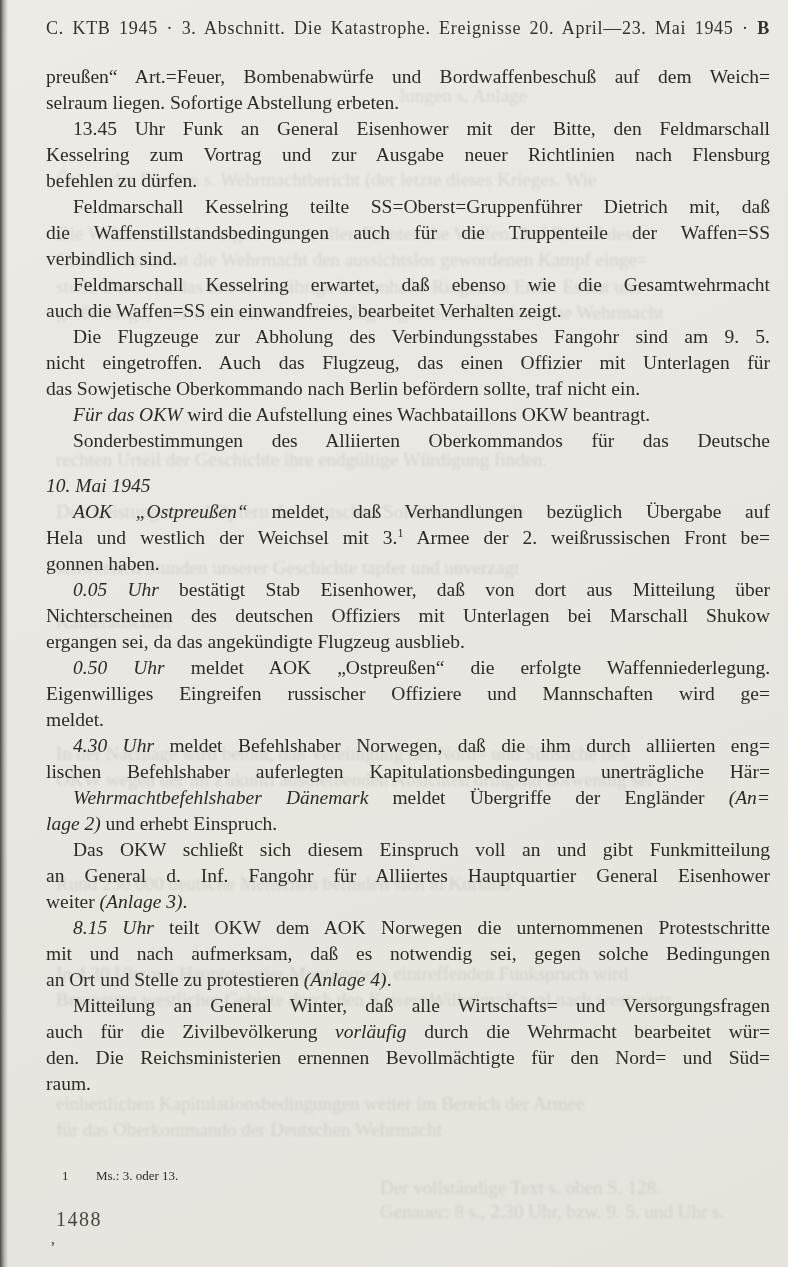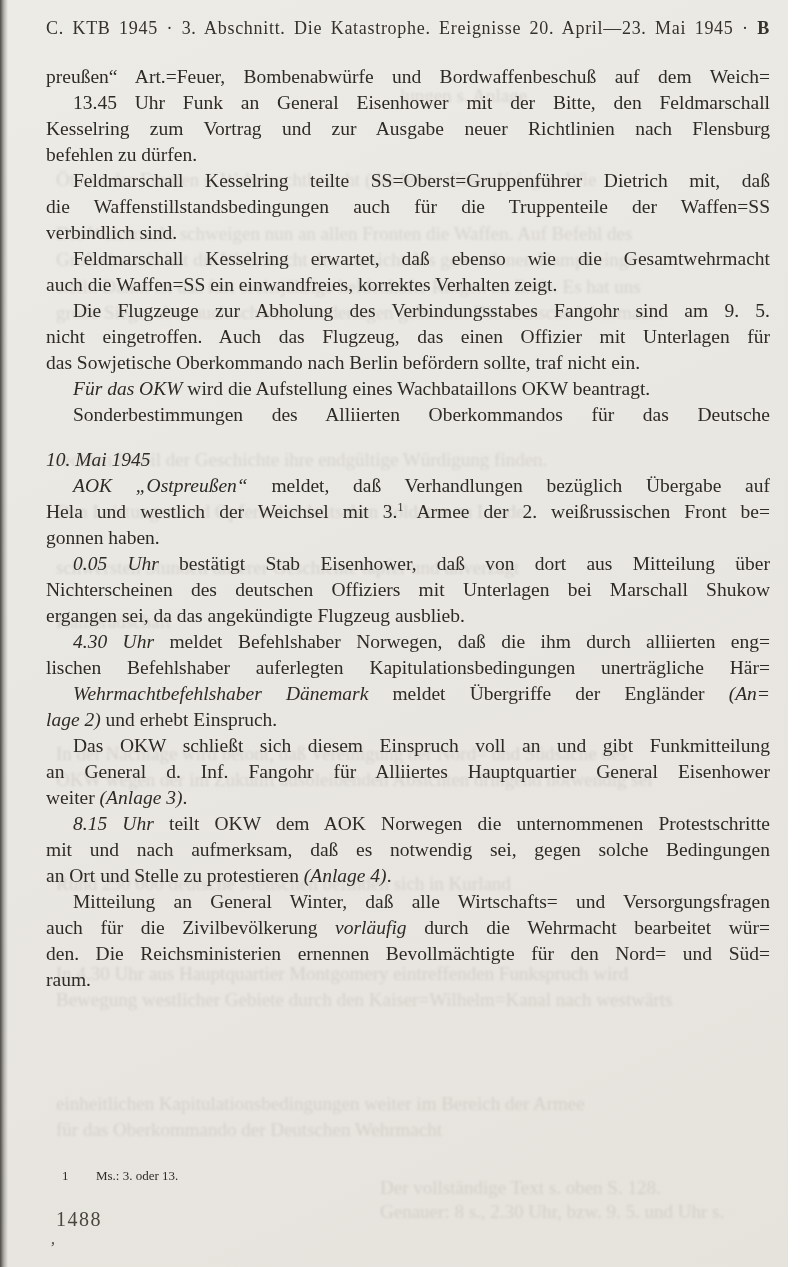--- a/index.html
+++ b/index.html
@@ -74,34 +74,35 @@
       <div class="ghost" style="top: 1092px; left: 56px; width: 706px;">einheitlichen Kapitulationsbedingungen weiter im Bereich der Armee</div>
       <div class="ghost" style="top: 1118px; left: 56px; width: 706px;">für das Oberkommando der Deutschen Wehrmacht</div>
       <div class="ghost" style="top: 1176px; left: 380px; width: 350px;">Der vollständige Text s. oben S. 128.</div>
       <div class="ghost" style="top: 1200px; left: 380px; width: 350px;">Genauer: 8 s., 2.30 Uhr, bzw. 9. 5. und Uhr s. dazu S. 148.</div>
     </div>
   <div class="edge"></div>
   <div class="header"><span>C. KTB 1945 · 3. Abschnitt. Die Katastrophe. Ereignisse 20. April—23. Mai 1945 · </span><span class="b">B</span></div>
   <div class="text">
       <div class="para">
         <div class="line"><span>preußen“ Art.=Feuer, Bombenabwürfe und Bordwaffenbeschuß auf dem Weich=</span></div>
+        <div class="line last"><span>selraum liegen. Sofortige Abstellung erbeten.</span></div>
       </div>
       <div class="para">
         <div class="line fi"><span>13.45 Uhr Funk an General Eisenhower mit der Bitte, den Feldmarschall</span></div>
         <div class="line"><span>Kesselring zum Vortrag und zur Ausgabe neuer Richtlinien nach Flensburg</span></div>
         <div class="line last"><span>befehlen zu dürfen.</span></div>
       </div>
       <div class="para">
         <div class="line fi"><span>Feldmarschall Kesselring teilte SS=Oberst=Gruppenführer Dietrich mit, daß</span></div>
         <div class="line"><span>die Waffenstillstandsbedingungen auch für die Truppenteile der Waffen=SS</span></div>
         <div class="line last"><span>verbindlich sind.</span></div>
       </div>
       <div class="para">
         <div class="line fi"><span>Feldmarschall Kesselring erwartet, daß ebenso wie die Gesamtwehrmacht</span></div>
-        <div class="line last"><span>auch die Waffen=SS ein einwandfreies, korrektes Verhalten zeigt.</span></div>
+        <div class="line last"><span>auch die Waffen=SS ein einwandfreies, bearbeitet Verhalten zeigt.</span></div>
       </div>
       <div class="para">
         <div class="line fi"><span>Die Flugzeuge zur Abholung des Verbindungsstabes Fangohr sind am 9. 5.</span></div>
         <div class="line"><span>nicht eingetroffen. Auch das Flugzeug, das einen Offizier mit Unterlagen für</span></div>
         <div class="line last"><span>das Sowjetische Oberkommando nach Berlin befördern sollte, traf nicht ein.</span></div>
       </div>
       <div class="para">
         <div class="line last fi"><span class="i">Für das OKW</span><span> wird die Aufstellung eines Wachbataillons OKW beantragt.</span></div>
       </div>
       <div class="para">
@@ -112,20 +113,25 @@
       </div>
       <div class="para">
         <div class="line fi"><span class="i">AOK „Ostpreußen“</span><span> meldet, daß Verhandlungen bezüglich Übergabe auf</span></div>
         <div class="line"><span>Hela und westlich der Weichsel mit 3.</span><span class="sup">1</span><span> Armee der 2. weißrussischen Front be=</span></div>
         <div class="line last"><span>gonnen haben.</span></div>
       </div>
       <div class="para">
         <div class="line fi"><span class="i">0.05 Uhr</span><span> bestätigt Stab Eisenhower, daß von dort aus Mitteilung über</span></div>
         <div class="line"><span>Nichterscheinen des deutschen Offiziers mit Unterlagen bei Marschall Shukow</span></div>
         <div class="line last"><span>ergangen sei, da das angekündigte Flugzeug ausblieb.</span></div>
+      </div>
+      <div class="para">
+        <div class="line fi"><span class="i">0.50 Uhr</span><span> meldet AOK „Ostpreußen“ die erfolgte Waffenniederlegung.</span></div>
+        <div class="line"><span>Eigenwilliges Eingreifen russischer Offiziere und Mannschaften wird ge=</span></div>
+        <div class="line last"><span>meldet.</span></div>
       </div>
       <div class="para">
         <div class="line fi"><span class="i">4.30 Uhr</span><span> meldet Befehlshaber Norwegen, daß die ihm durch alliierten eng=</span></div>
         <div class="line"><span>lischen Befehlshaber auferlegten Kapitulationsbedingungen unerträgliche Här=</span></div>
       </div>
       <div class="para">
         <div class="line fi"><span class="i">Wehrmachtbefehlshaber Dänemark</span><span> meldet Übergriffe der Engländer </span><span class="i">(An=</span></div>
         <div class="line last"><span class="i">lage 2)</span><span> und erhebt Einspruch.</span></div>
       </div>
       <div class="para">

